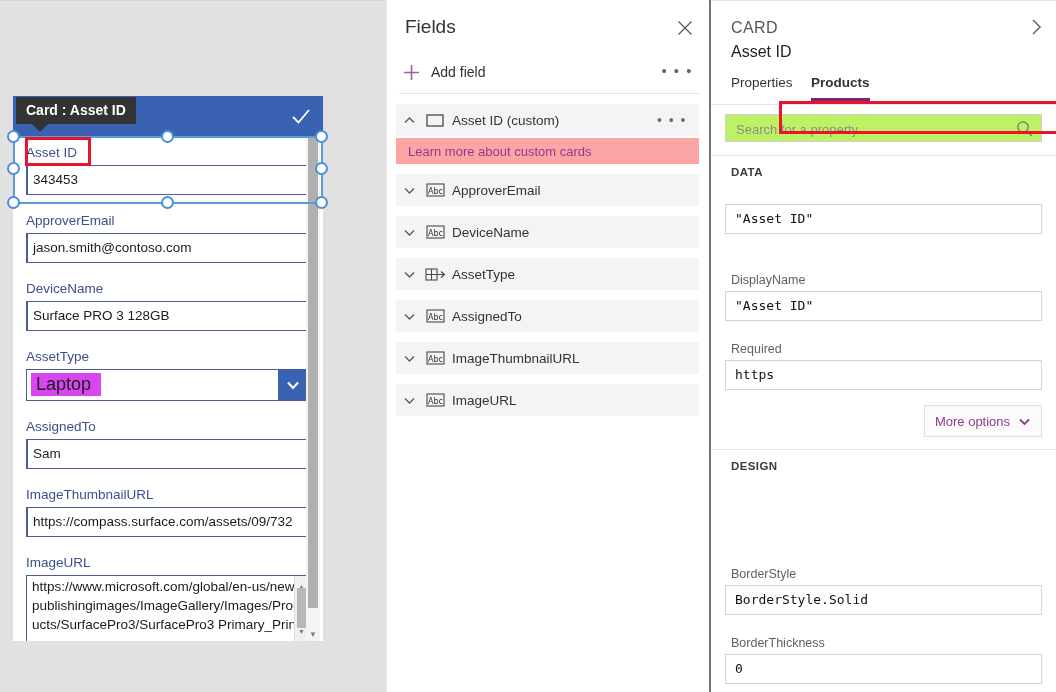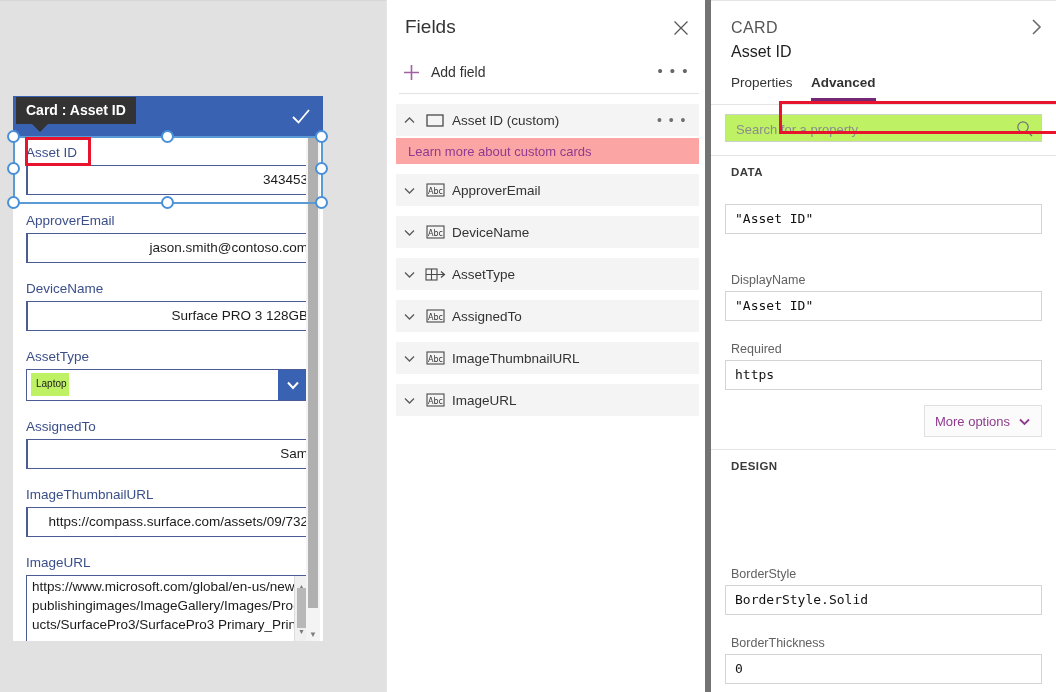--- a/index.html
+++ b/index.html
@@ -50,30 +50,30 @@
   }
   .fld { position: absolute; left: 13px; width: 283px; }
   .fld-label {
     font-size: 13.5px; color: #3b4f8a; line-height: 18px;
     margin-bottom: 3px; white-space: nowrap;
   }
   .fld-input {
     height: 30px; border: 1px solid #4a5b96; background: #ffffff;
     font-size: 13.5px; color: #1b1b1b; line-height: 28px;
     padding-left: 5px; box-sizing: border-box;
-    overflow: hidden; white-space: nowrap; text-align: right;
+    overflow: hidden; white-space: nowrap;
   }
   .fld-input.caret { border-left-width: 2px; }
   .fld-dropdown {
     height: 32px; border: 1px solid #4a5b96; background: #ffffff;
     position: relative; box-sizing: border-box;
   }
   .fld-dropdown .dd-val {
-    display: inline-block; margin: 3px 0 0 4px; padding: 1px 2px 2px 5px;
-    background: #bef264; font-size: 10px; color: #1b1b1b; line-height: 20px;
+    display: inline-block; margin: 3px 0 0 4px; padding: 1px 10px 2px 5px;
+    background: #d946ef; font-size: 18px; color: #1b1b1b; line-height: 20px;
   }
   .dd-arrow {
     position: absolute; right: 0; top: 0; width: 30px; height: 30px;
     background: #3a62b2; display: flex; align-items: center; justify-content: center;
   }
   .fld-textarea {
     height: 68px; border: 1px solid #4a5b96; background: #ffffff;
     font-size: 13.5px; color: #1b1b1b; line-height: 19px;
     padding: 1px 0 0 5px; box-sizing: border-box;
     overflow: hidden; position: relative; word-break: break-all;
@@ -104,21 +104,21 @@
   }
   .canvas-scroll .cs-thumb {
     position: absolute; left: 2px; top: 2px; width: 10px; height: 470px; background: #b0b0b0;
   }
   .canvas-scroll .cs-ar { position: absolute; left: 3px; bottom: 2px; font-size: 8px; color: #808080; }
 
   
   #fields-panel {
     position: absolute; left: 386px; top: 0; width: 325px; height: 692px;
     background: #ffffff; box-sizing: border-box;
-    border-left: 1px solid #e6e6e6; border-right: 6px solid #737373;
+    border-left: 1px solid #e6e6e6; border-right: 2px solid #737373;
   }
   .fp-title {
     position: absolute; left: 18px; top: 16px;
     font-size: 19px; color: #333333; font-weight: normal;
   }
   .fp-close {
     position: absolute; right: 12px; top: 16px; width: 24px; height: 24px;
     display: flex; align-items: center; justify-content: center; cursor: pointer;
   }
   .fp-addfield {
@@ -444,21 +444,21 @@
     <div class="pp-title">Asset ID</div>
 
     <div class="pp-collapse">
       <svg width="15" height="20" viewBox="0 0 15 20">
           <path d="M4 3 L11 10 L4 17" fill="none" stroke="#6b6b6b" stroke-width="1.6"></path>
         </svg>
     </div>
 
     <div class="pp-tabs">
       <span class="pp-tab" style="left:20px;">Properties</span>
-      <span class="pp-tab active" style="left:100px;">Advanced</span>
+      <span class="pp-tab active" style="left:100px;">Products</span>
     </div>
     <div class="pp-tabline"></div>
 
     <div class="pp-searchwrap">
       <input class="pp-search" type="text" placeholder="Search for a property ..." style="">
       <span class="pp-searchicon">
         <svg width="17" height="17" viewBox="0 0 17 17">
             <circle cx="7" cy="7" r="5.2" fill="none" stroke="#707070" stroke-width="1.2"></circle>
             <path d="M10.8 10.8 L16 16" stroke="#707070" stroke-width="1.2"></path>
           </svg>

